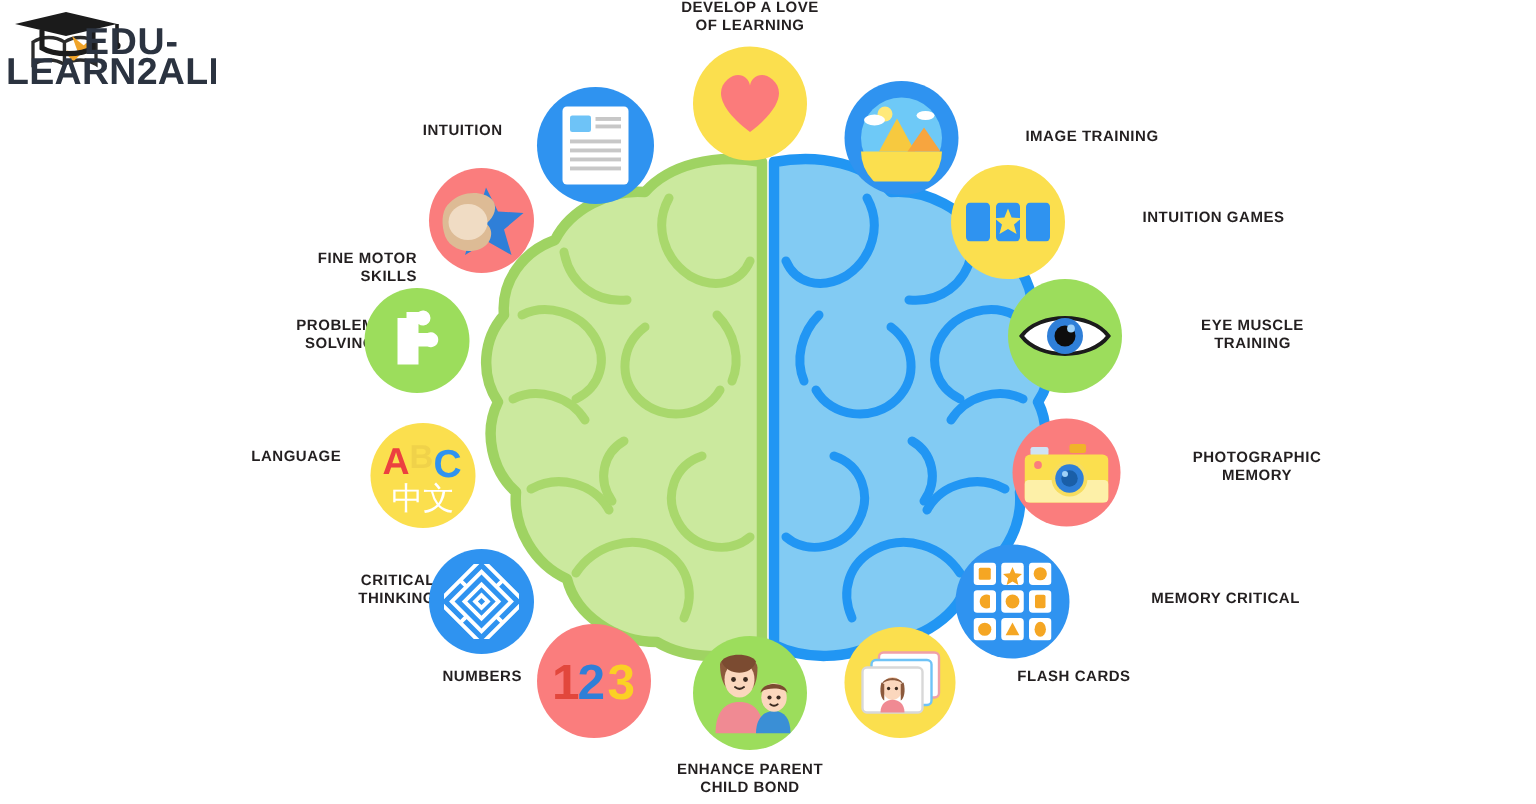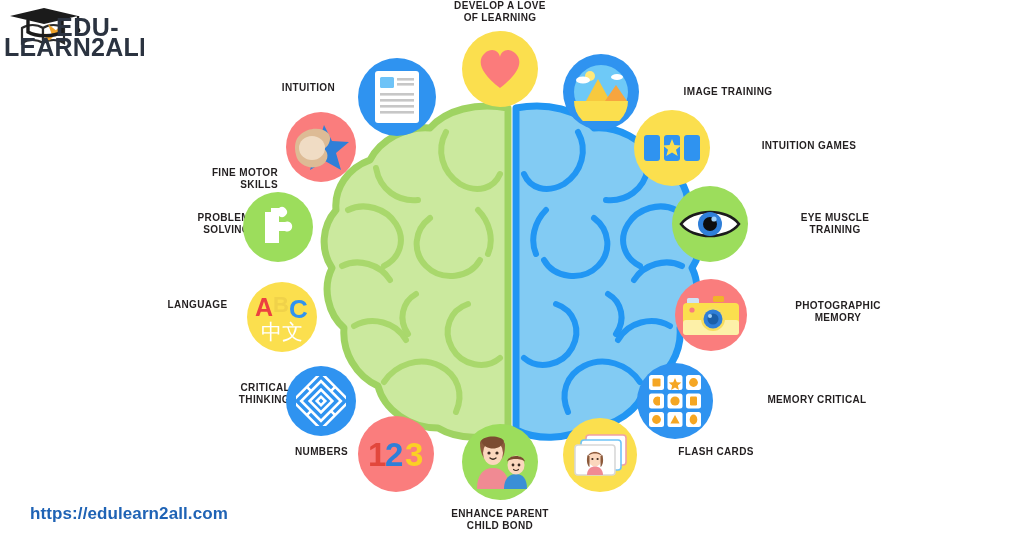--- a/index.html
+++ b/index.html
@@ -345,15 +345,14 @@
           <path d="M1.6 6 C0 12, 1.5 17, 3.5 18 L3.5 7 Z" fill="#8c5a3c"></path>
           <path d="M16.4 6 C18 12, 16.5 17, 14.5 18 L14.5 7 Z" fill="#8c5a3c"></path>
           <circle cx="6.4" cy="10" r="1.1" fill="#3b2a20"></circle>
           <circle cx="11.6" cy="10" r="1.1" fill="#3b2a20"></circle>
           <path d="M1 26 C1 20, 5 17.5, 9 17.5 C13 17.5, 17 20, 17 26 Z" fill="#f08a93"></path>
         </g>
       </svg>
     </div>
   </div>
 
-  <div class="site-url">https://edulearn2all.com</div>
 
 </div>
 
 </body></html>

